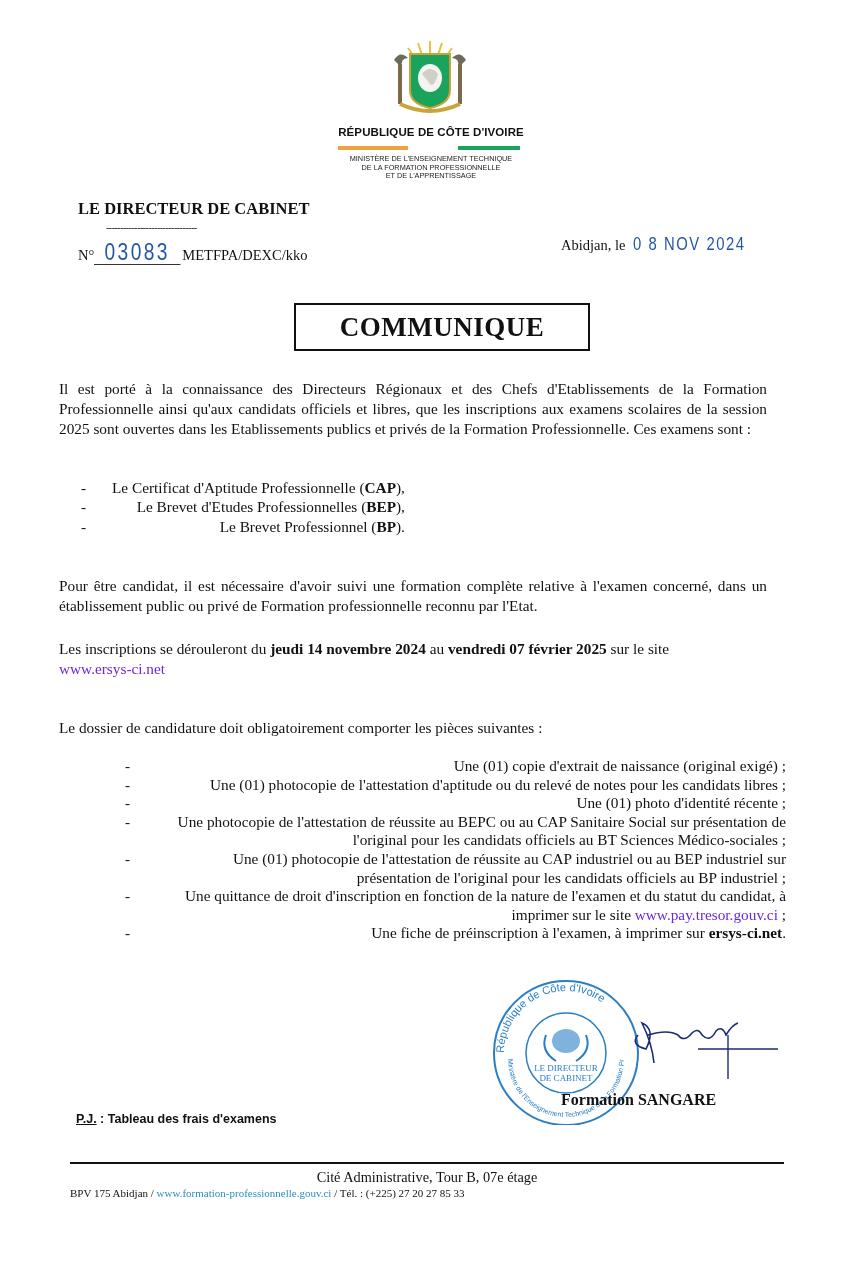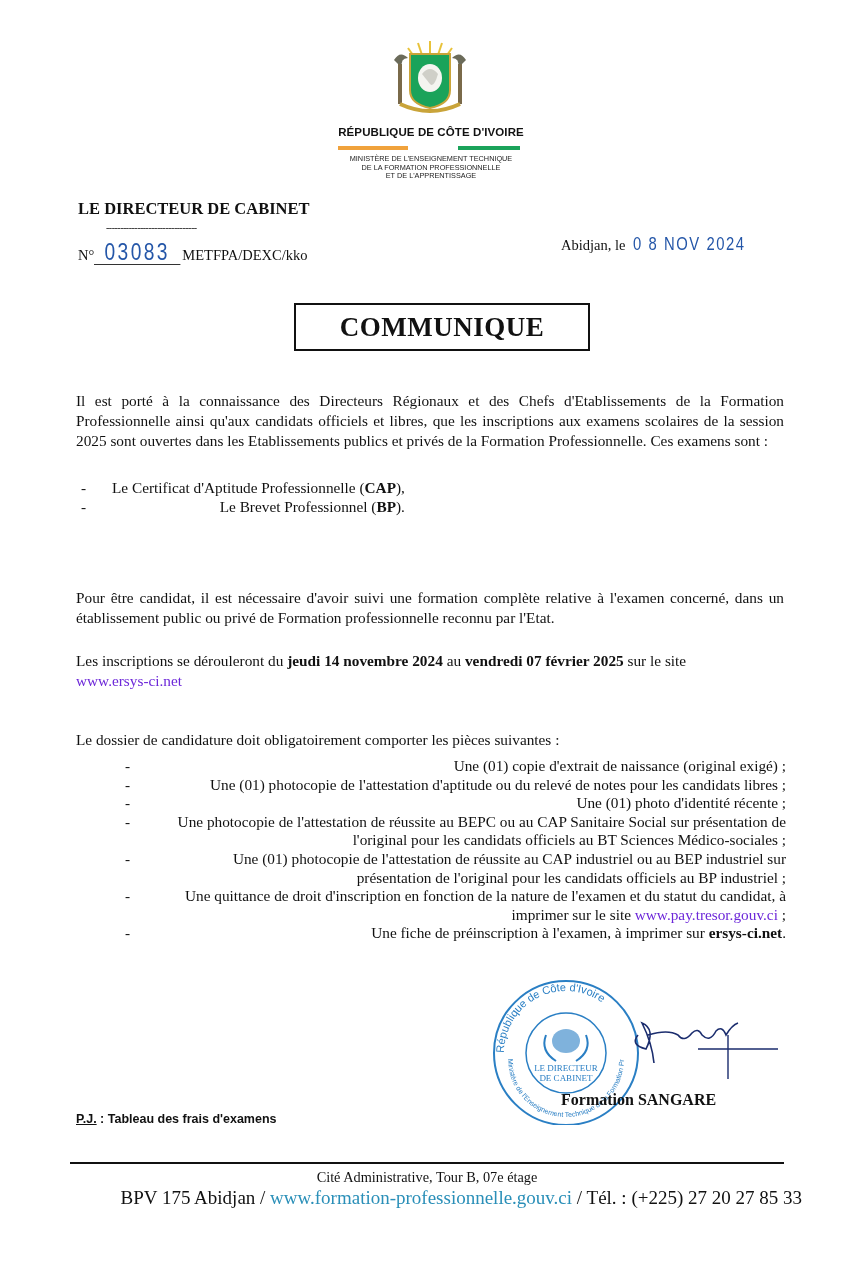--- a/index.html
+++ b/index.html
@@ -11,38 +11,38 @@
   .bar-o{left:338px;top:146px;width:70px;height:4px;background:#f0a23c;}
   .bar-g{left:458px;top:146px;width:62px;height:4px;background:#1aa35a;}
   .ministry{left:300px;top:155px;width:262px;text-align:center;font-family:"Liberation Sans","DejaVu Sans",sans-serif;font-size:7.3px;line-height:8.6px;color:#222;}
   .dircab{left:78px;top:199px;font-weight:bold;font-size:16.5px;}
   .dashes{left:106px;top:222px;font-size:10px;letter-spacing:-0.5px;}
   .refno{left:78px;top:240px;font-size:14.5px;}
   .refno .num{display:inline-block;width:108px;border-bottom:1px solid #333;text-align:center;color:#2456a8;font-family:"Liberation Sans Narrow","Liberation Sans",sans-serif;font-size:24px;letter-spacing:3px;transform:scaleX(0.8);transform-origin:left bottom;margin-right:-20px;line-height:24px;}
   .place{left:561px;top:233px;font-size:14.5px;}
   .place .stamp{color:#2456a8;font-family:"Liberation Sans",sans-serif;font-size:19px;letter-spacing:2px;display:inline-block;transform:scaleX(0.78);transform-origin:left;margin-left:8px;}
   .title-box{left:294px;top:303px;width:296px;height:48px;border:2.5px solid #111;box-sizing:border-box;display:flex;align-items:center;justify-content:center;font-weight:bold;font-size:27px;letter-spacing:0.5px;}
-  .para{left:76px;width:708px;font-size:15.3px;line-height:20px;text-align:justify;margin-top:12px;}
+  .para{left:59px;width:708px;font-size:15.3px;line-height:20px;text-align:justify;}
   ul.dash{list-style:none;margin:0;padding:0;text-align:right;}
   ul.dash li{position:relative;padding-left:36px;}
   ul.dash li:before{content:"-";position:absolute;left:5px;}
   .list1{left:76px;top:478px;font-size:15.3px;line-height:19.3px;}
   .list2{left:120px;top:757px;width:666px;font-size:15.3px;line-height:18.6px;text-align:justify;}
   .list2 li{padding-left:31px;}
   .list2 li:before{left:4px;}
   a.lnk{color:#6d28d9;}
   b{font-weight:bold;}
   #seal{left:486px;top:975px;width:160px;height:150px;}
   #sig{left:628px;top:1005px;width:150px;height:80px;}
   .signame{left:561px;top:1091px;font-weight:bold;font-size:16px;}
   .pj{left:76px;top:1112px;font-weight:bold;font-size:12.5px;font-family:"Liberation Sans Narrow","Liberation Sans",sans-serif;}
   .pj u{text-decoration:underline;}
   .rule{left:70px;top:1162px;width:714px;height:2px;background:#111;}
   .foot1{left:70px;top:1169px;width:714px;text-align:center;font-size:14.3px;}
-  .foot2{left:88px;top:1187px;width:714px;text-align:right;font-size:19px;}
+  .foot2{left:70px;top:1187px;width:714px;text-align:left;font-size:11px;}
   .foot2 .web{color:#2a8fb8;}
 </style>
 </head>
 <body>
 
 <svg id="emblem" class="abs" viewBox="0 0 100 78">
   <g stroke="#e8c23a" stroke-width="2">
     <line x1="50" y1="14" x2="50" y2="1"></line>
       <line x1="42" y1="15" x2="38" y2="3"></line>
       <line x1="58" y1="15" x2="62" y2="3"></line>
@@ -74,20 +74,21 @@
 <div class="abs place">
   <span>Abidjan, le</span><span class="stamp">0 8 NOV 2024</span>
 </div>
 
 <div class="abs title-box">COMMUNIQUE</div>
 
 <div class="abs para" style="top:379px">Il est porté à la connaissance des Directeurs Régionaux et des Chefs d'Etablissements de la Formation Professionnelle ainsi qu'aux candidats officiels et libres, que les inscriptions aux examens scolaires de la session 2025 sont ouvertes dans les Etablissements publics et privés de la Formation Professionnelle. Ces examens sont :</div>
 
 <ul class="abs dash list1">
   <li><span>Le Certificat d'Aptitude Professionnelle (</span><b>CAP</b><span>),</span></li>
+  <li><span>Le Brevet d'Etudes Professionnelles (</span><b>BEP</b><span>),</span></li>
   <li><span>Le Brevet Professionnel (</span><b>BP</b><span>).</span></li>
 </ul>
 
 <div class="abs para" style="top:576px">Pour être candidat, il est nécessaire d'avoir suivi une formation complète relative à l'examen concerné, dans un établissement public ou privé de Formation professionnelle reconnu par l'Etat.</div>
 
 <div class="abs para" style="top:639px">
   <span>Les inscriptions se dérouleront du</span> <b>jeudi 14 novembre 2024</b> <span>au</span> <b>vendredi 07 février 2025</b> <span>sur le site</span><br>
   <a class="lnk">www.ersys-ci.net</a>
 </div>
 

